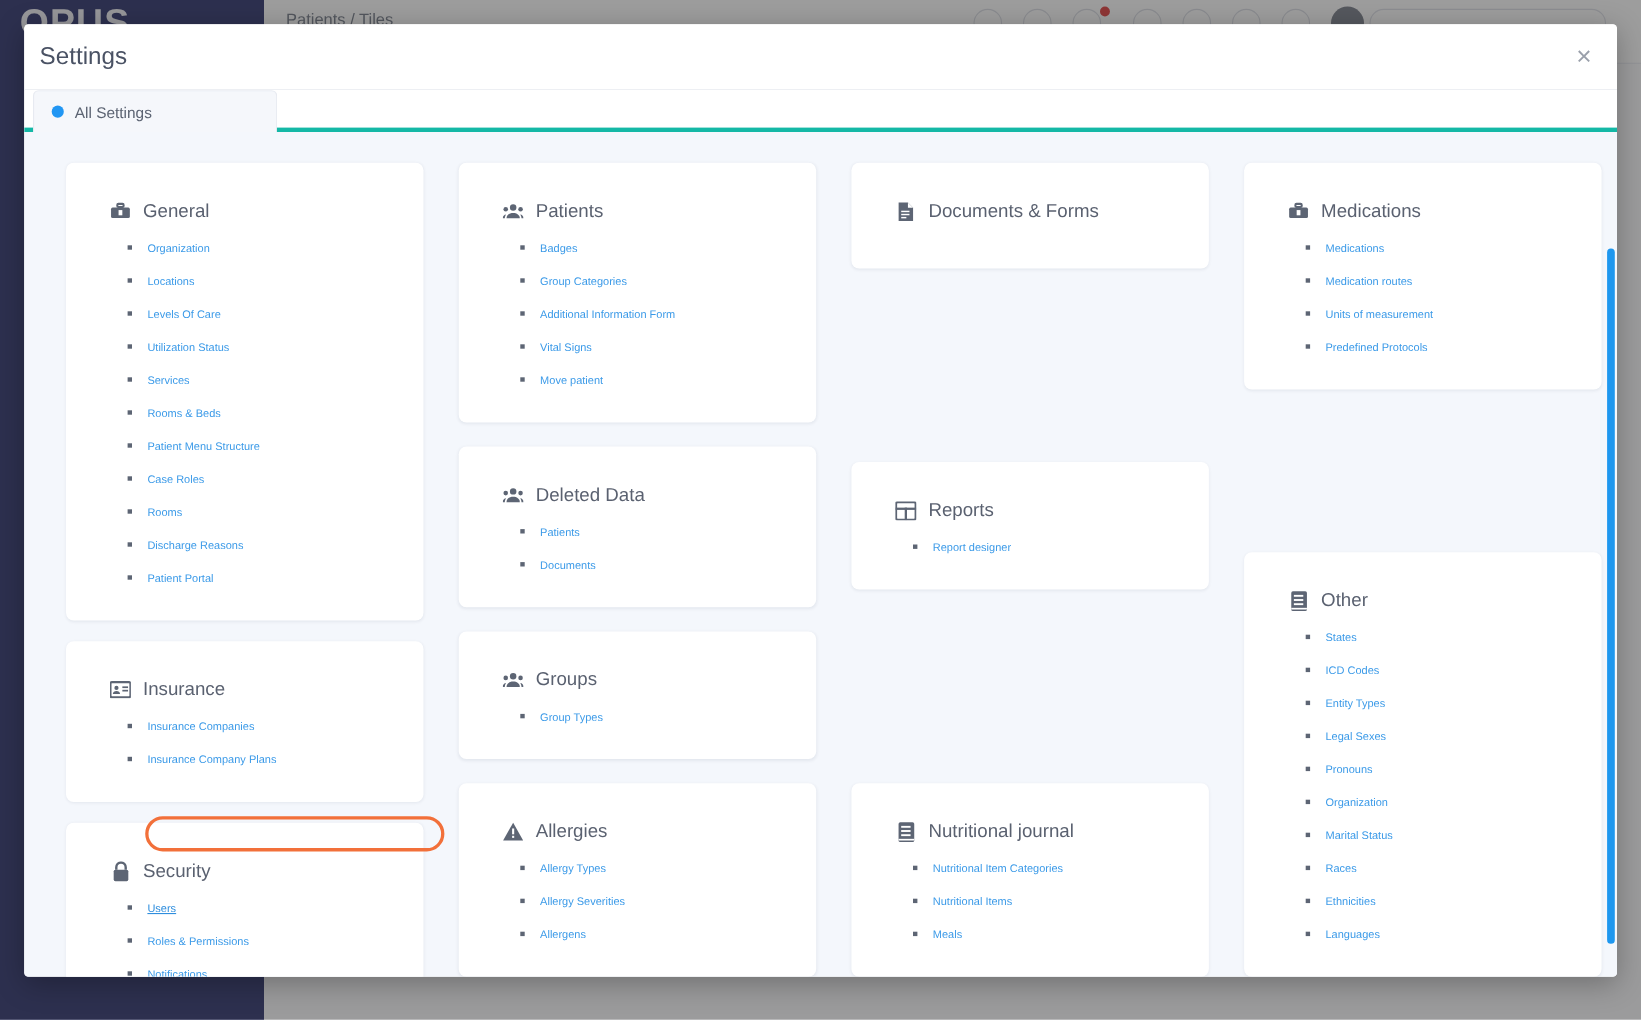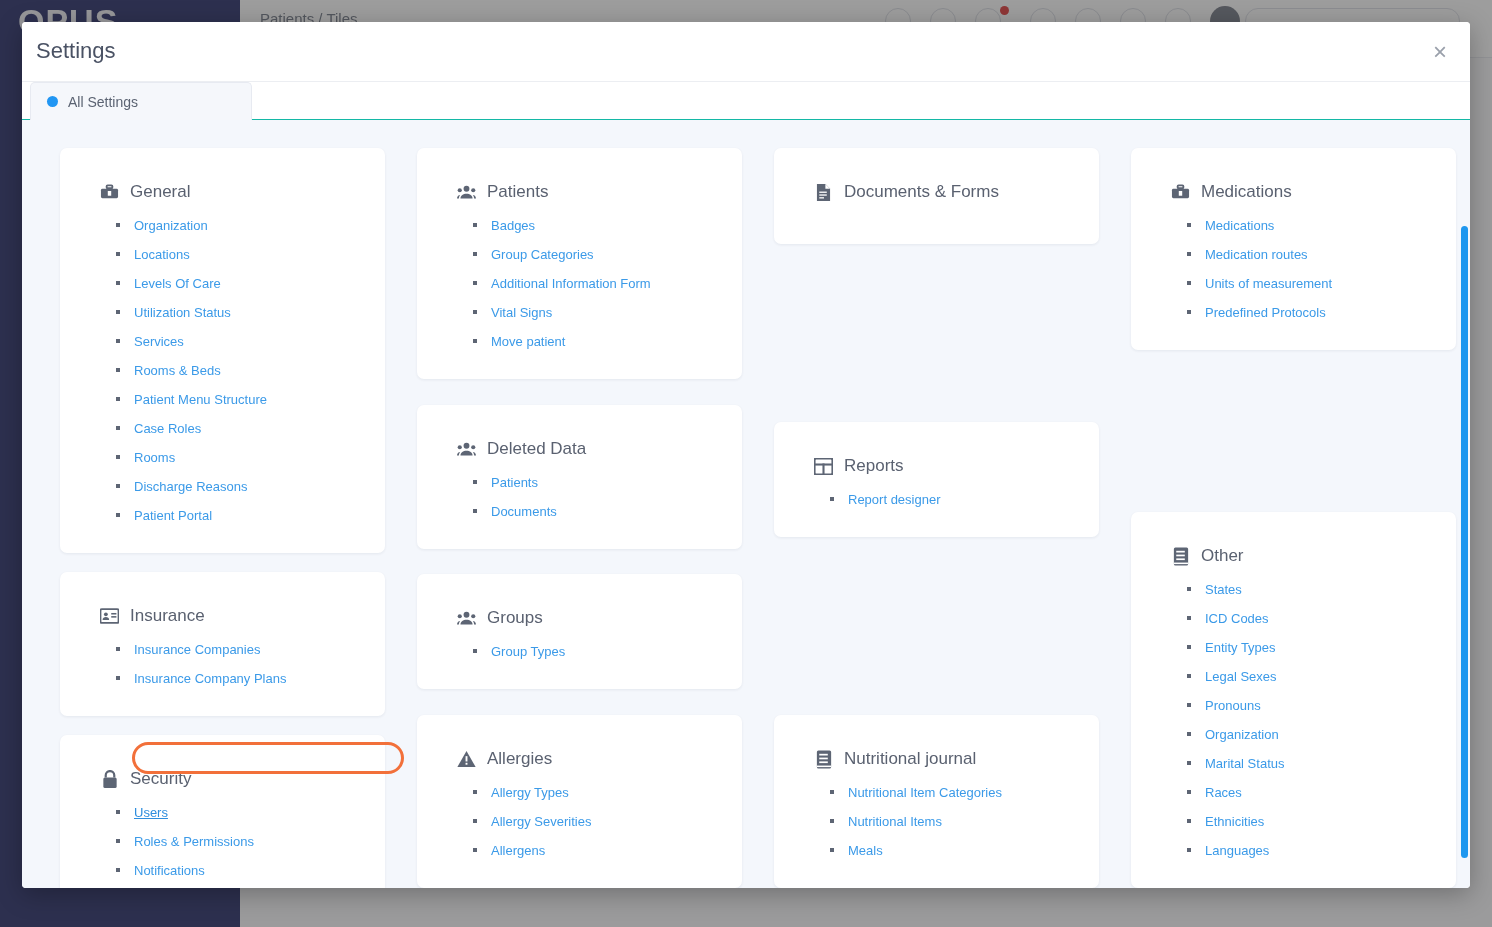--- a/index.html
+++ b/index.html
@@ -98,21 +98,21 @@
     color: #9aa0ab; font-size: 24px; line-height: 1;
     cursor: pointer; background: none; border: none;
     font-family: "Liberation Sans", sans-serif;
   }
 
   
   #tabstrip {
     position: relative;
     height: 38px;
     background: #ffffff;
-    border-bottom: 1px solid #14b8a6;
+    border-bottom: 4px solid #14b8a6;
   }
   .tab {
     position: absolute; left: 8px; top: 0;
     height: 38px;
     display: flex; align-items: center;
     padding: 0 18px 0 16px;
     background: #f5f7fb;
     border: 1px solid #e7eaf1;
     border-bottom: none;
     border-radius: 5px 5px 0 0;
@@ -184,21 +184,21 @@
     line-height: 18px;
   }
   ul.card-list li:last-child { margin-bottom: 0; }
   ul.card-list li::before {
     content: "";
     position: absolute; left: 0; top: 7px;
     width: 4px; height: 4px;
     background: #5d6574;
   }
   ul.card-list a {
-    font-size: 13px;
+    font-size: 10px;
     color: #3b9ae8;
     text-decoration: none;
     cursor: pointer;
   }
 
   
   li.highlight a { text-decoration: underline; color: #2f8ede; }
   .hl-box {
     position: absolute;
     left: 110px; top: 622px;

